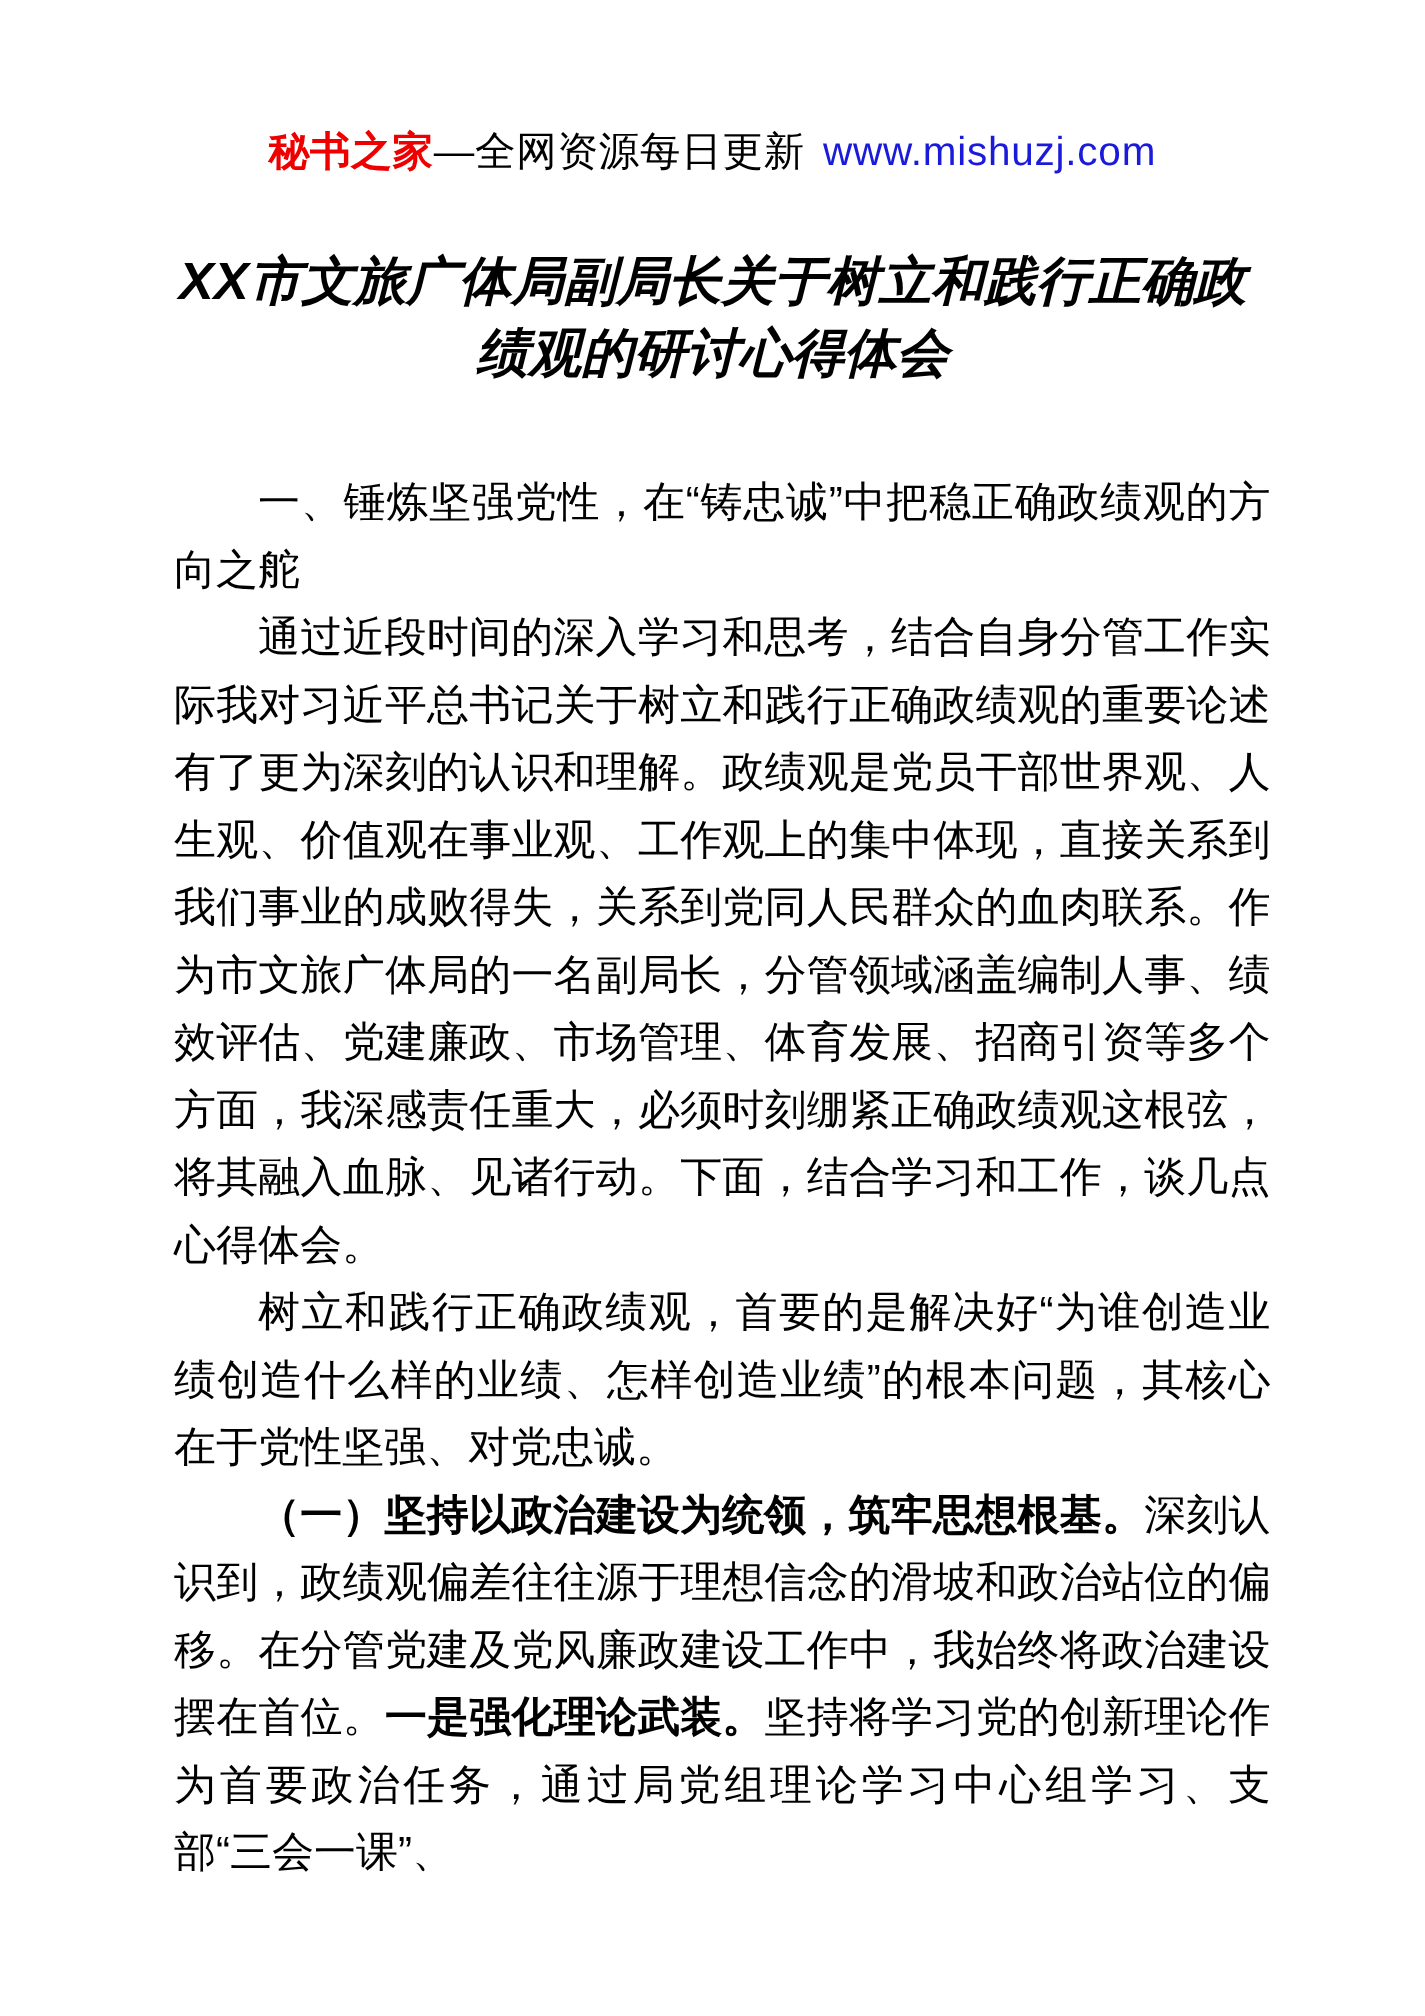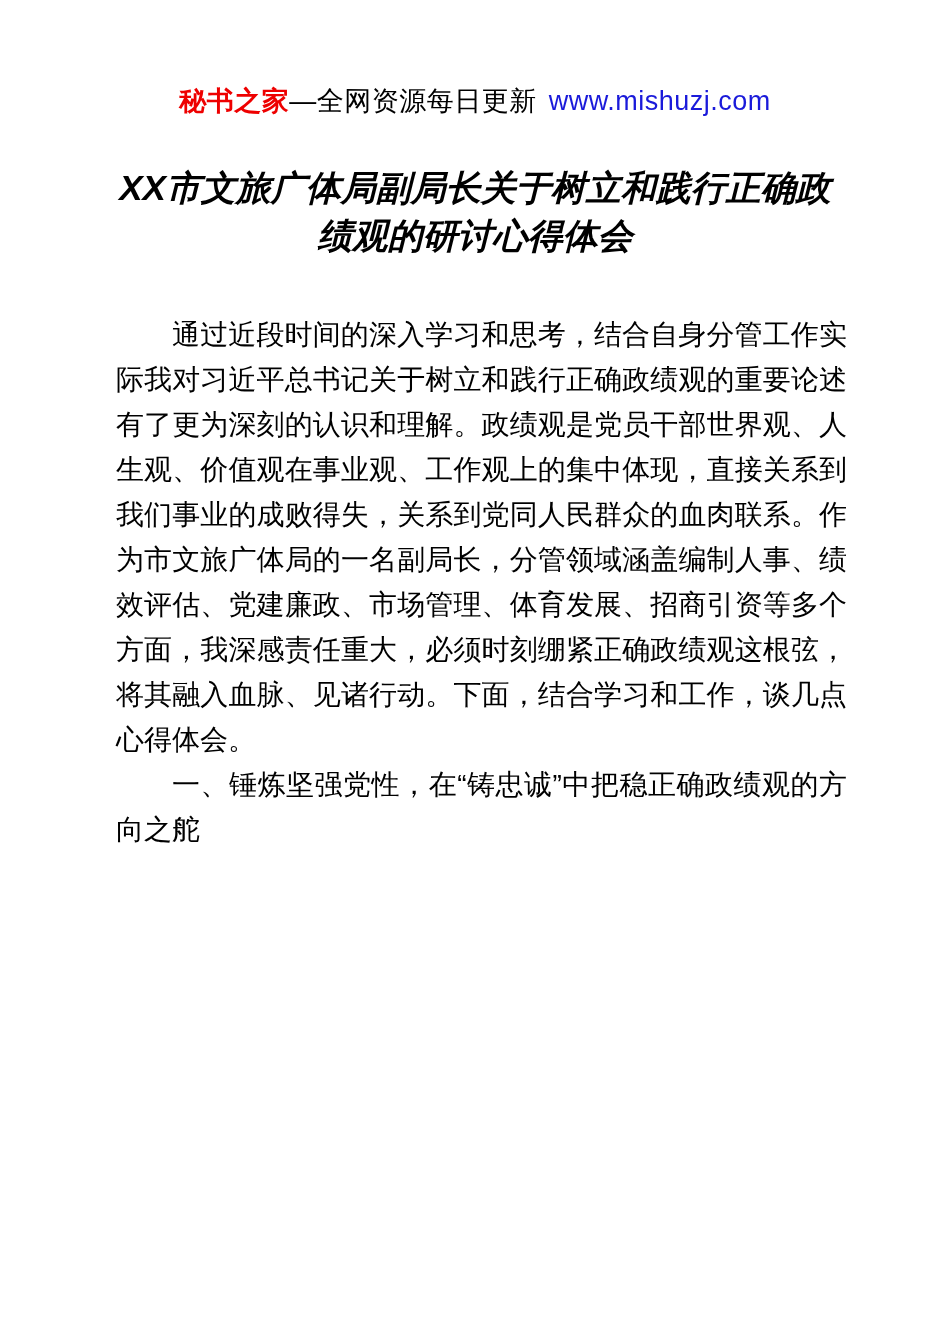--- a/index.html
+++ b/index.html
@@ -54,16 +54,18 @@
 <body>
 
 <div class="page">
   <div class="site-header">
     <span class="brand" style="color: rgb(238, 0, 0);">秘书之家</span><span class="dash">—</span><span class="tagline">全网资源每日更新</span><span class="url" style="color: rgb(26, 26, 218);">www.mishuzj.com</span>
   </div>
 
   <h1 class="doc-title">XX市文旅广体局副局长关于树立和践行正确政绩观的研讨心得体会</h1>
 
   <div class="doc-body">
+      <p class="para section-heading"><span class="run">一、锤炼坚强党性，在“铸忠诚”中把稳正确政绩观的方向之舵</span></p>
       <p class="para body"><span class="run">通过近段时间的深入学习和思考，结合自身分管工作实际我对习近平总书记关于树立和践行正确政绩观的重要论述有了更为深刻的认识和理解。政绩观是党员干部世界观、人生观、价值观在事业观、工作观上的集中体现，直接关系到我们事业的成败得失，关系到党同人民群众的血肉联系。作为市文旅广体局的一名副局长，分管领域涵盖编制人事、绩效评估、党建廉政、市场管理、体育发展、招商引资等多个方面，我深感责任重大，必须时刻绷紧正确政绩观这根弦，将其融入血脉、见诸行动。下面，结合学习和工作，谈几点心得体会。</span></p>
-      <p class="para section-heading"><span class="run">一、锤炼坚强党性，在“铸忠诚”中把稳正确政绩观的方向之舵</span></p>
+      <p class="para body"><span class="run">树立和践行正确政绩观，首要的是解决好“为谁创造业绩创造什么样的业绩、怎样创造业绩”的根本问题，其核心在于党性坚强、对党忠诚。</span></p>
+      <p class="para body"><span class="run bold">（一）坚持以政治建设为统领，筑牢思想根基。</span><span class="run">深刻认识到，政绩观偏差往往源于理想信念的滑坡和政治站位的偏移。在分管党建及党风廉政建设工作中，我始终将政治建设摆在首位。</span><span class="run bold">一是强化理论武装。</span><span class="run">坚持将学习党的创新理论作为首要政治任务，通过局党组理论学习中心组学习、支部“三会一课”、</span></p>
     </div>
 </div>
 
 </body></html>

